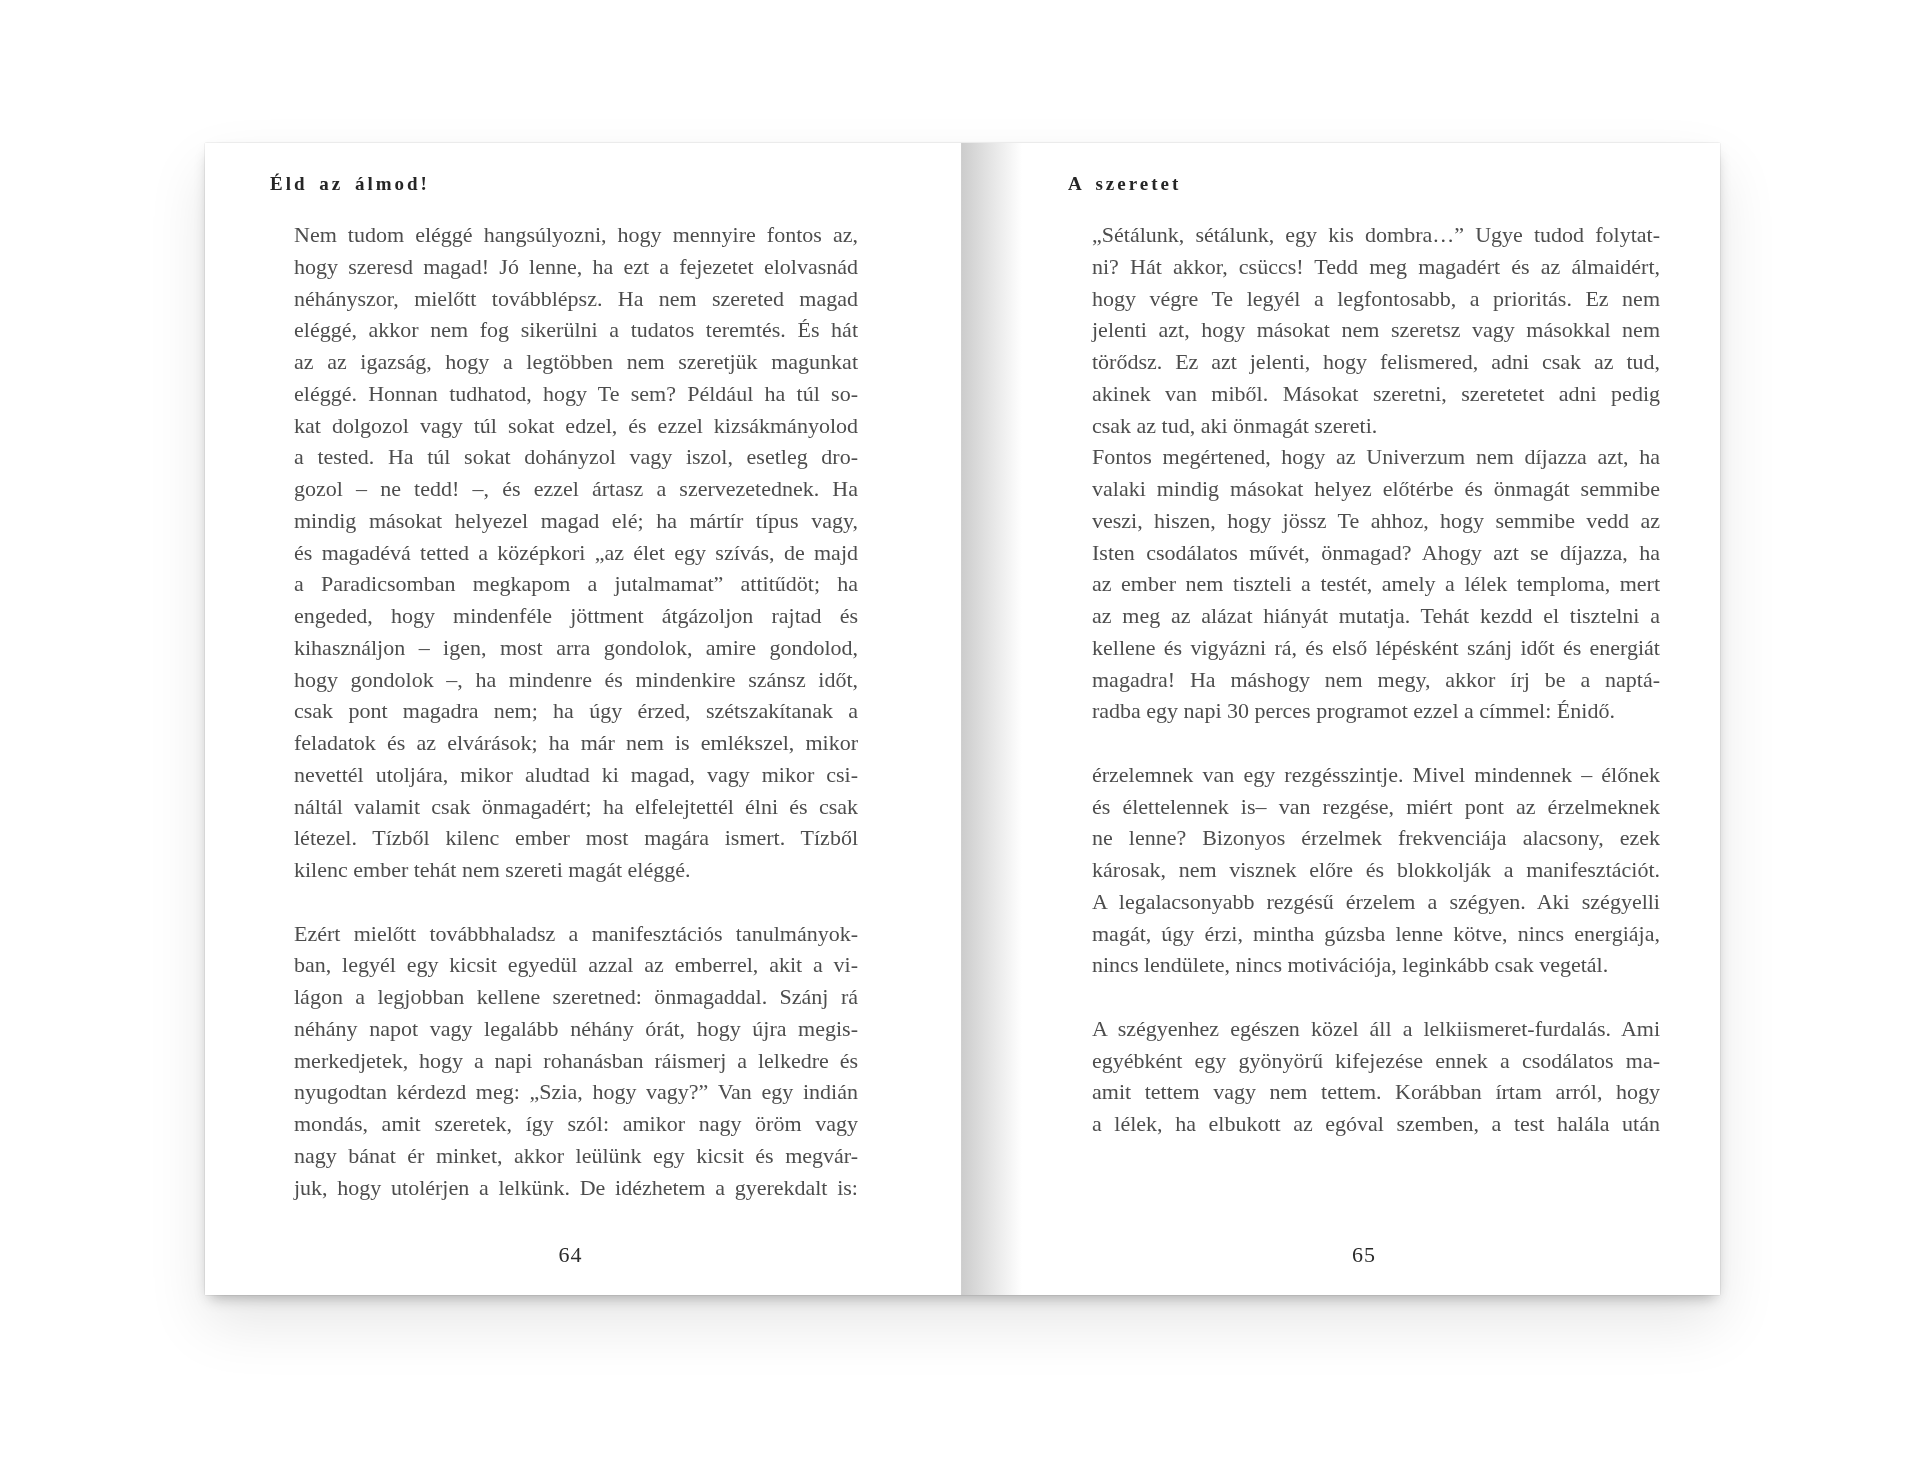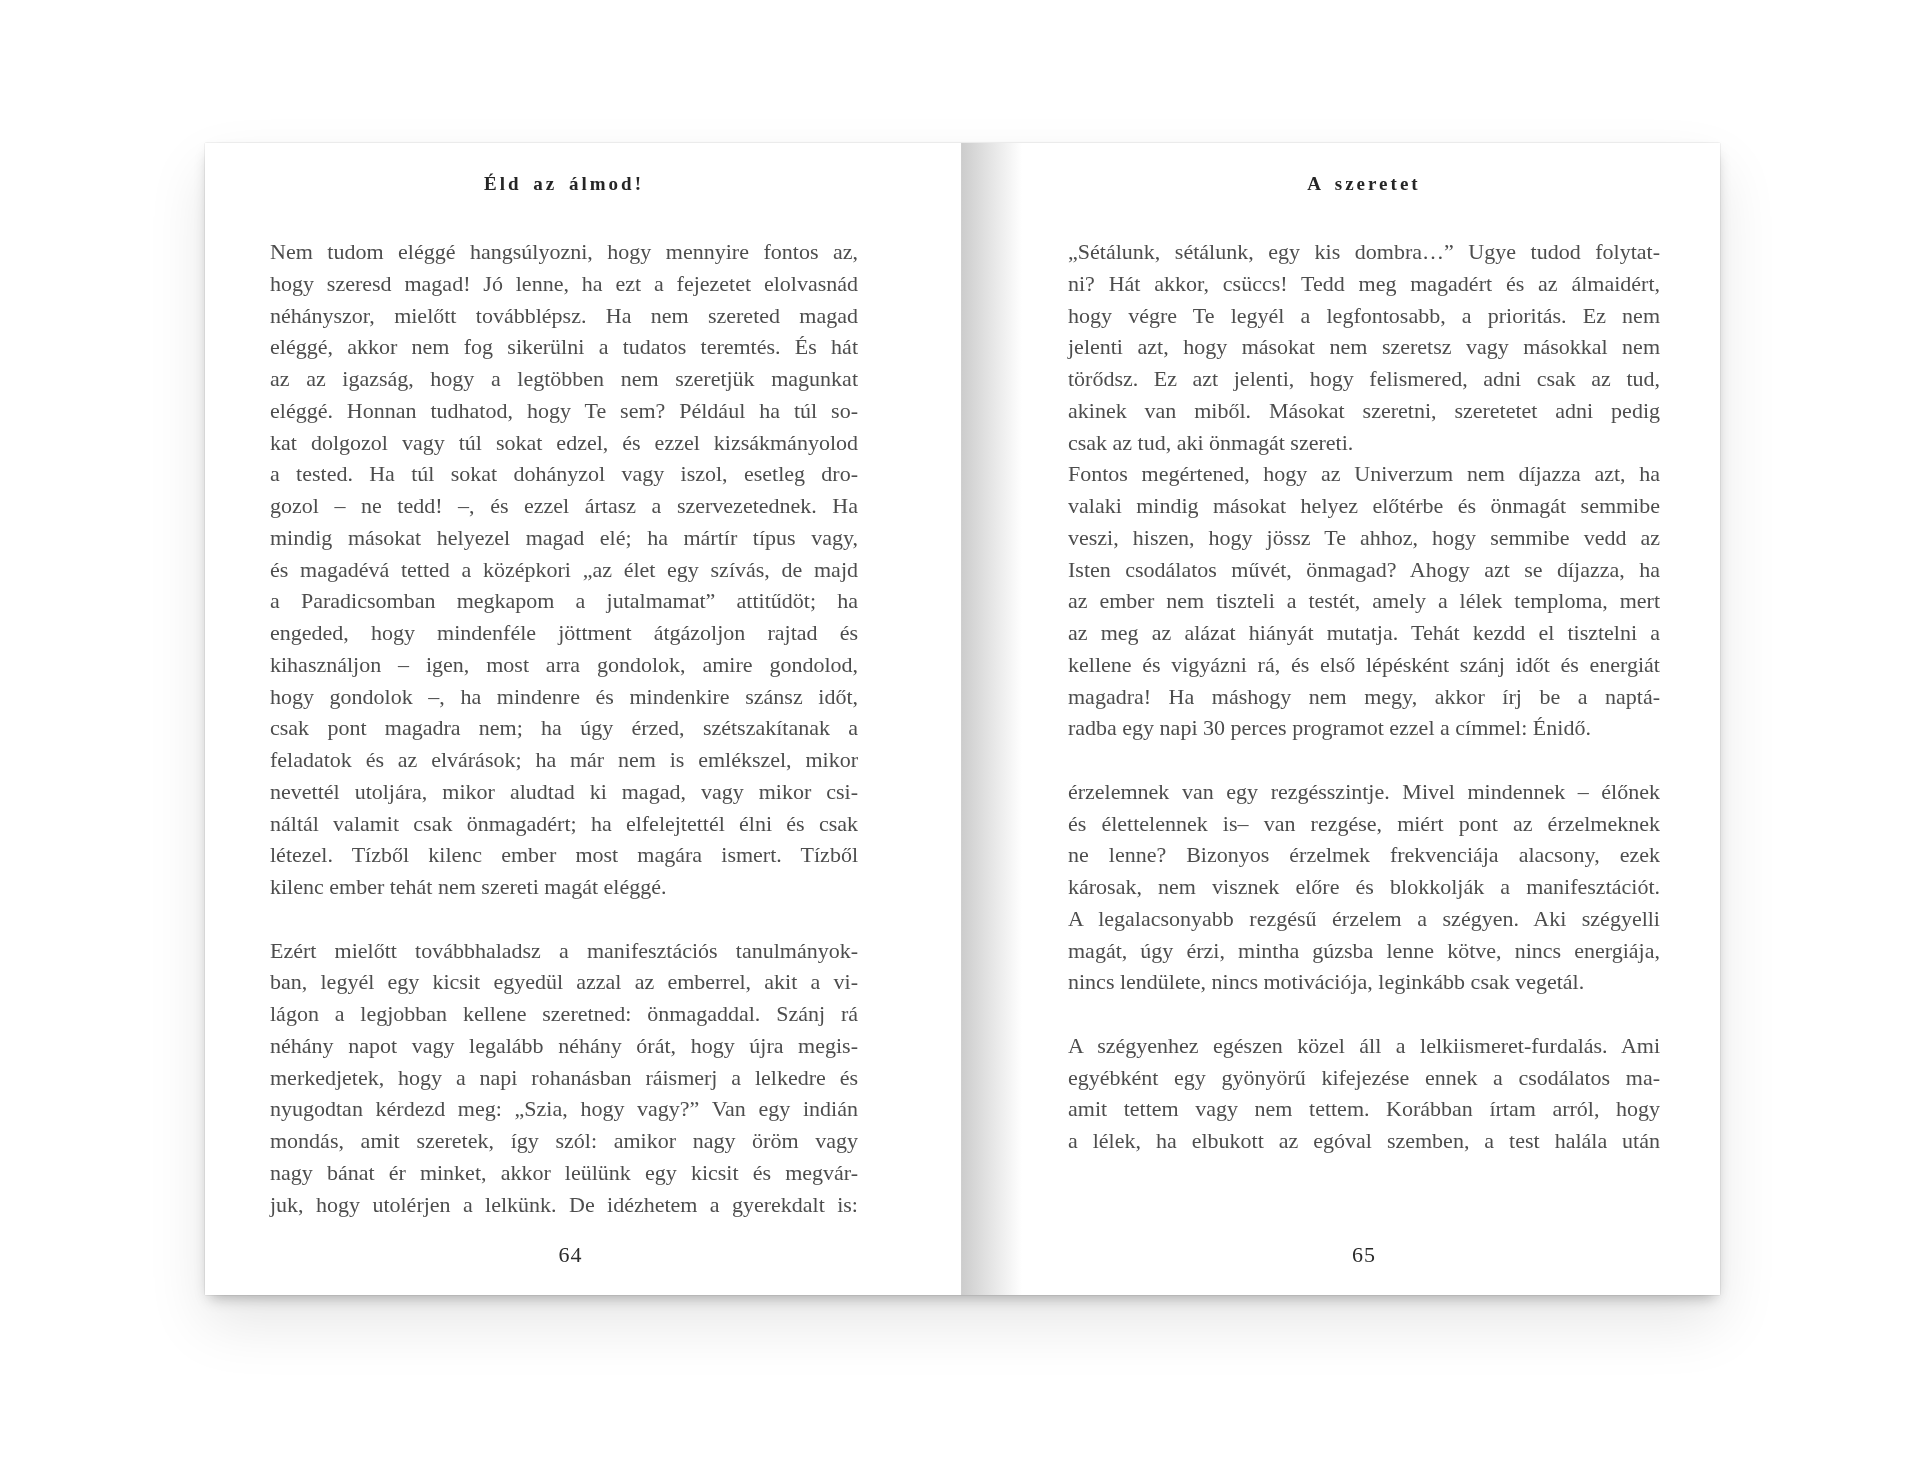--- a/index.html
+++ b/index.html
@@ -41,33 +41,33 @@
   }
   .page-right::before {
     content: "";
     position: absolute;
     left: 0; top: 0; bottom: 0;
     width: 60px;
     background: linear-gradient(to right, rgba(60,60,60,0.26), rgba(60,60,60,0));
     pointer-events: none;
   }
   .running-header {
-    text-align: center;
     font-size: 19px;
     font-weight: bold;
     letter-spacing: 3px;
     word-spacing: 4px;
     color: #262626;
     line-height: 22px;
-    margin-bottom: 41px;
+    margin-bottom: 24px;
   }
   .body-text {
     color: #4d4d4d;
     font-size: 22px;
     line-height: 31.75px;
+    margin-left: 24px;
   }
   .para { margin: 0; }
   .para.gap { margin-top: 31.75px; }
   .line {
     text-align: justify;
     text-align-last: justify;
     white-space: normal;
   }
   .line.last {
     text-align-last: left;

